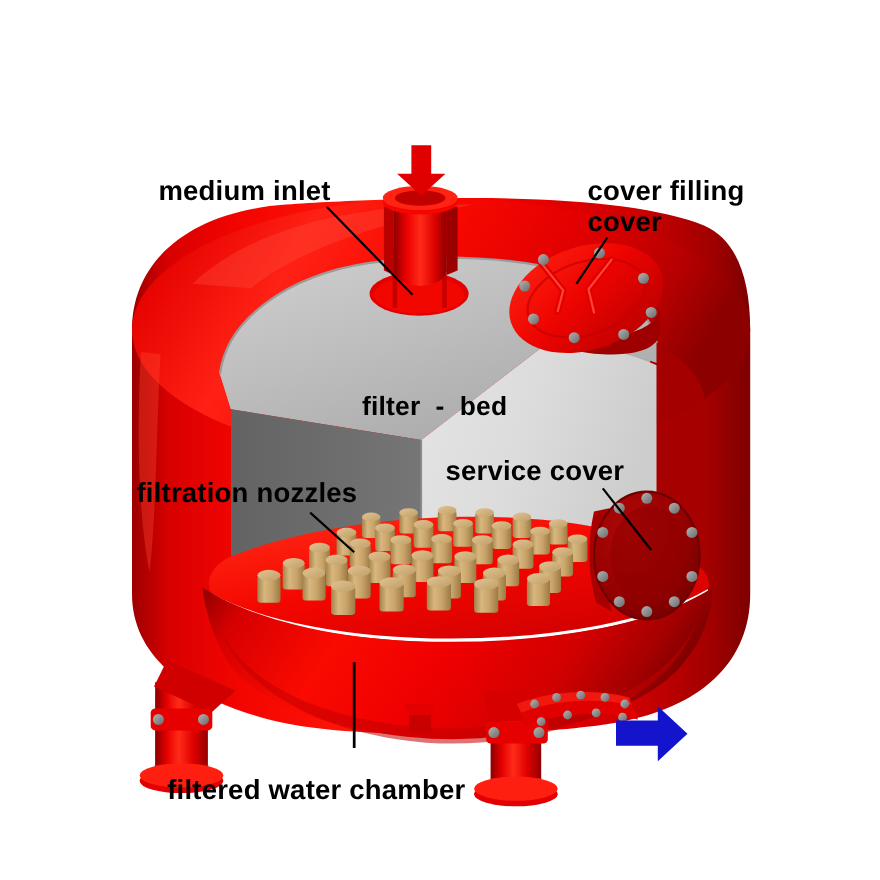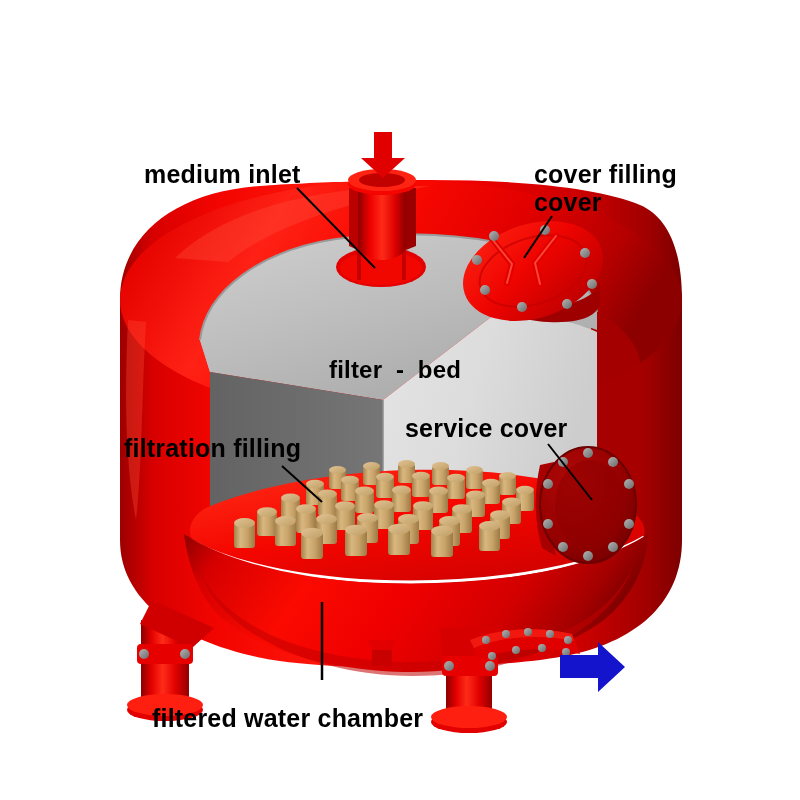--- a/index.html
+++ b/index.html
@@ -557,17 +557,17 @@
   </svg>
 
   <div class="callout" id="label-medium-inlet">medium inlet</div>
 
   <div class="callout" id="label-media-filling-cover"><span>cover filling</span><span class="line2">cover</span></div>
 
   <div class="callout" id="label-filter-bed">filter  -  bed</div>
 
   <div class="callout" id="label-service-cover">service cover</div>
 
-  <div class="callout" id="label-filtration-nozzles">filtration filling</div>
+  <div class="callout" id="label-filtration-nozzles">filtration nozzles</div>
 
   <div class="callout" id="label-filtered-water-chamber">filtered water chamber</div>
 
 </div>
 
 </body></html>

